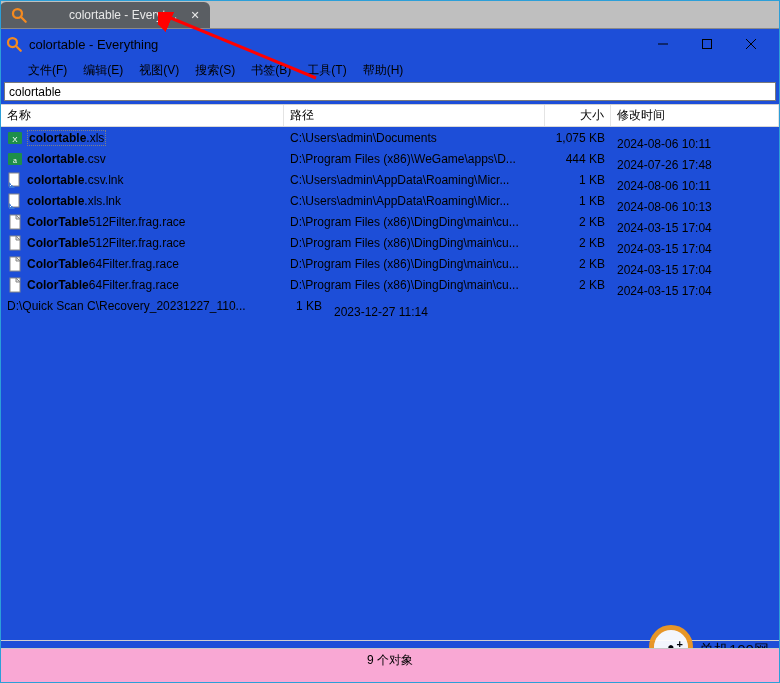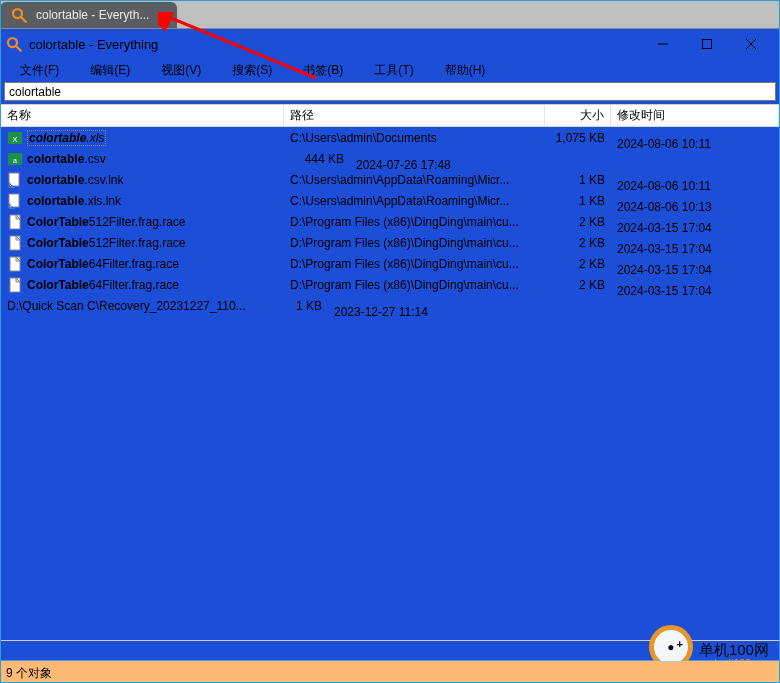--- a/index.html
+++ b/index.html
@@ -29,20 +29,21 @@
       color:#e8e8e8;
       font-size:12px;
       gap:6px;
       position:relative;
     }
     .tab .tab-title{
       white-space:nowrap;
       overflow:hidden;
       text-overflow:ellipsis;
       max-width:150px;
+      margin-left:33px;
     }
     .tab .tab-close{
       width:14px;height:14px;
       display:flex;align-items:center;justify-content:center;
       color:#e8e8e8;
       font-size:11px;
       border-radius:2px;
     }
     
     .app-window{
@@ -66,22 +67,22 @@
     .win-btn{
       width:44px;height:28px;
       display:flex;align-items:center;justify-content:center;
       color:#000;
     }
     .win-btn svg{width:10px;height:10px;}
     .menu-bar{
       height:22px;
       display:flex;
       align-items:center;
-      padding:0 12px;
-      gap:17px;
+      padding:0 20px;
+      gap:2px;
     }
     .menu-item{
       padding:2px 7px;
       color:#000;
       font-size:12px;
       cursor:default;
     }
     .search-box-wrap{
       padding:1px 3px 3px 3px;
     }
@@ -139,21 +140,20 @@
       align-items:center;
       gap:4px;
     }
     .cell.path-cell{width:261px;}
     .cell.size-cell{width:66px;text-align:right;}
     .cell.date-cell{flex:1;margin-top:12px;}
     .file-icon{width:16px;height:16px;flex-shrink:0;}
     .row.selected .name-cell .fname-wrap{
       border:1px dotted #808080;
       padding:0 1px;
-      font-style:italic;
     }
     .fname-wrap b{font-weight:bold;}
     .status-bar{
       height:20px;
       border-top:1px solid #d0d0d0;
       padding:2px 6px;
       font-size:12px;
       color:#000;
       display:flex;align-items:center;
     }
@@ -191,25 +191,25 @@
       content:"●";
       position:absolute;color:#000;font-size:12px;
     }
     .logo-text{
       display:flex;flex-direction:column;line-height:1.1;
     }
     .logo-text .b{font-size:15px;color:#000;font-weight:500;}
     .logo-text .s{font-size:10px;color:#f29a1f;letter-spacing:.3px;margin-left:12px;}
     
     .host-status{
-      position:absolute;left:0;right:0;bottom:0;height:22px;
-      background:#fdba74;
+      position:absolute;left:0;right:0;bottom:0;height:35px;
+      background:#f9a8d4;
       border-top:1px solid #c8c8c8;
       padding:3px 6px;
-      font-size:12px;color:#000;
+      font-size:12px;color:#000;text-align:center;
     }
     
     .page-edge{position:absolute;inset:0;border:1px solid #2c9fd8;pointer-events:none;}
   </style>
 </head>
 <body>
 
 <div class="chrome-tab">
   <div class="tab">
     <svg class="app-icon-svg" viewBox="0 0 24 24">
@@ -283,20 +283,21 @@
           <div class="cell date-cell">2024-08-06 10:11</div>
         </div>
         <div class="row">
           <div class="cell name-cell">
             <span class="file-icon"><svg viewBox="0 0 16 16">
                 <rect x="1" y="2" width="14" height="12" rx="1" fill="#1d8f4a"></rect>
                 <text x="8" y="12" text-anchor="middle" font-size="7" fill="#fff" font-family="Arial">a</text>
               </svg></span>
             <span class="fname-wrap"><b>colortable</b>.csv</span>
           </div>
+          <div class="cell path-cell">D:\Program Files (x86)\WeGame\apps\D...</div>
           <div class="cell size-cell">444 KB</div>
           <div class="cell date-cell">2024-07-26 17:48</div>
         </div>
         <div class="row">
           <div class="cell name-cell">
             <span class="file-icon"><svg viewBox="0 0 16 16">
                 <rect x="2" y="1" width="10" height="13" fill="#fff" stroke="#888"></rect>
                 <polygon points="2,16 8,16 2,10" fill="#3c78d8"></polygon>
                 <path d="M3 14 l3 -3" stroke="#fff" stroke-width="1"></path>
               </svg></span>

